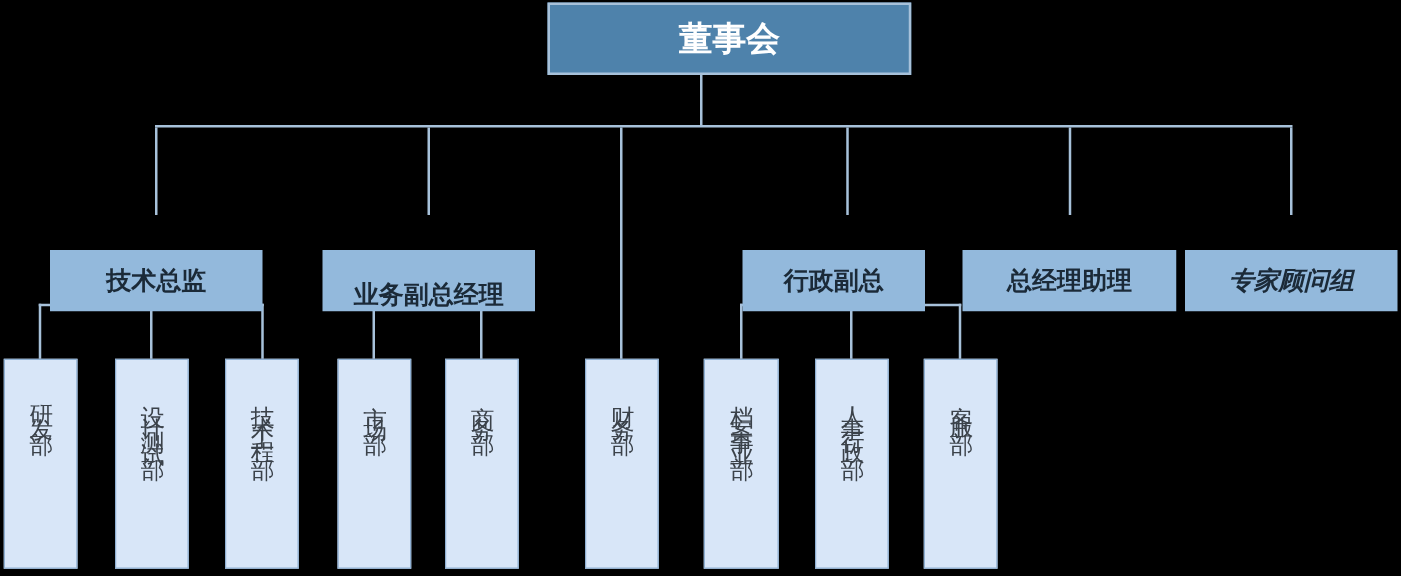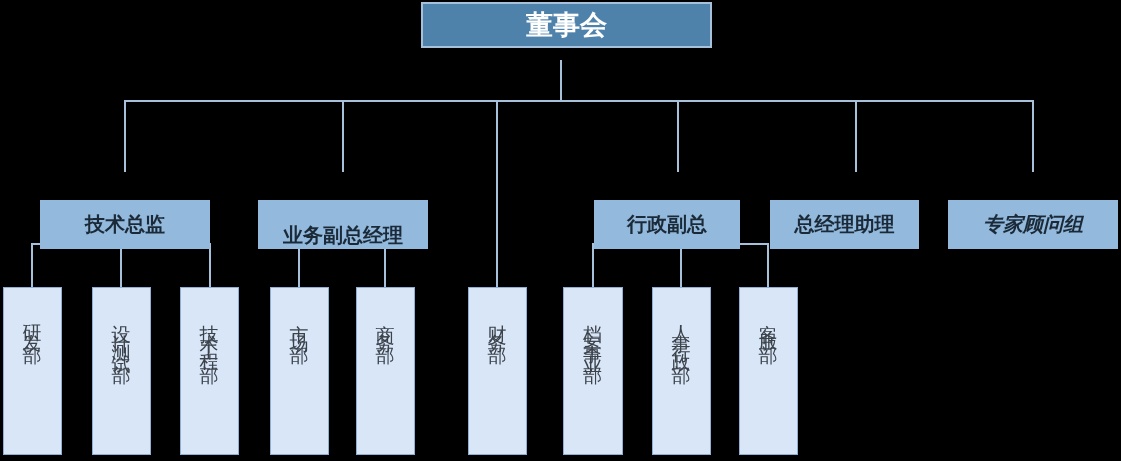--- a/index.html
+++ b/index.html
@@ -21,21 +21,21 @@
     background:var(--bg);
     font-family:"Liberation Sans","DejaVu Sans",sans-serif;
     overflow:hidden;
   }
   .node{position:absolute;box-sizing:border-box;display:flex;align-items:center;justify-content:center;}
   .root-node{
     background:var(--root-fill);
     border:2px solid var(--root-border);
     color:var(--root-text);
     font-size:27px;font-weight:bold;
-    left:421px;top:2px;width:291px;height:46px;
+    left:438px;top:2px;width:291px;height:58px;
   }
   .l2-node{
     background:var(--l2-fill);
     color:var(--l2-text);
     font-size:20px;font-weight:bold;
     top:172px;height:49px;margin-top:28px;
   }
   .l3-node{
     background:var(--l3-fill);
     border:1.5px solid var(--l3-border);
@@ -93,21 +93,21 @@
 
   <div class="node l2-node" style="left:40px;width:170px;">
     <span>技术总监</span>
   </div>
   <div class="node l2-node" style="left:258px;width:170px;align-items:flex-end;">
     <span>业务副总经理</span>
   </div>
   <div class="node l2-node" style="left:594px;width:146px;">
     <span>行政副总</span>
   </div>
-  <div class="node l2-node" style="left:770px;width:149px;">
+  <div class="node l2-node" style="left:770px;width:171px;">
     <span>总经理助理</span>
   </div>
   <div class="node l2-node" style="left:948px;width:170px;font-style:italic;">
     <span>专家顾问组</span>
   </div>
 
   <div class="node l3-node" style="left:3px;">
     <span class="vtext">研发部</span>
   </div>
   <div class="node l3-node" style="left:92px;">

